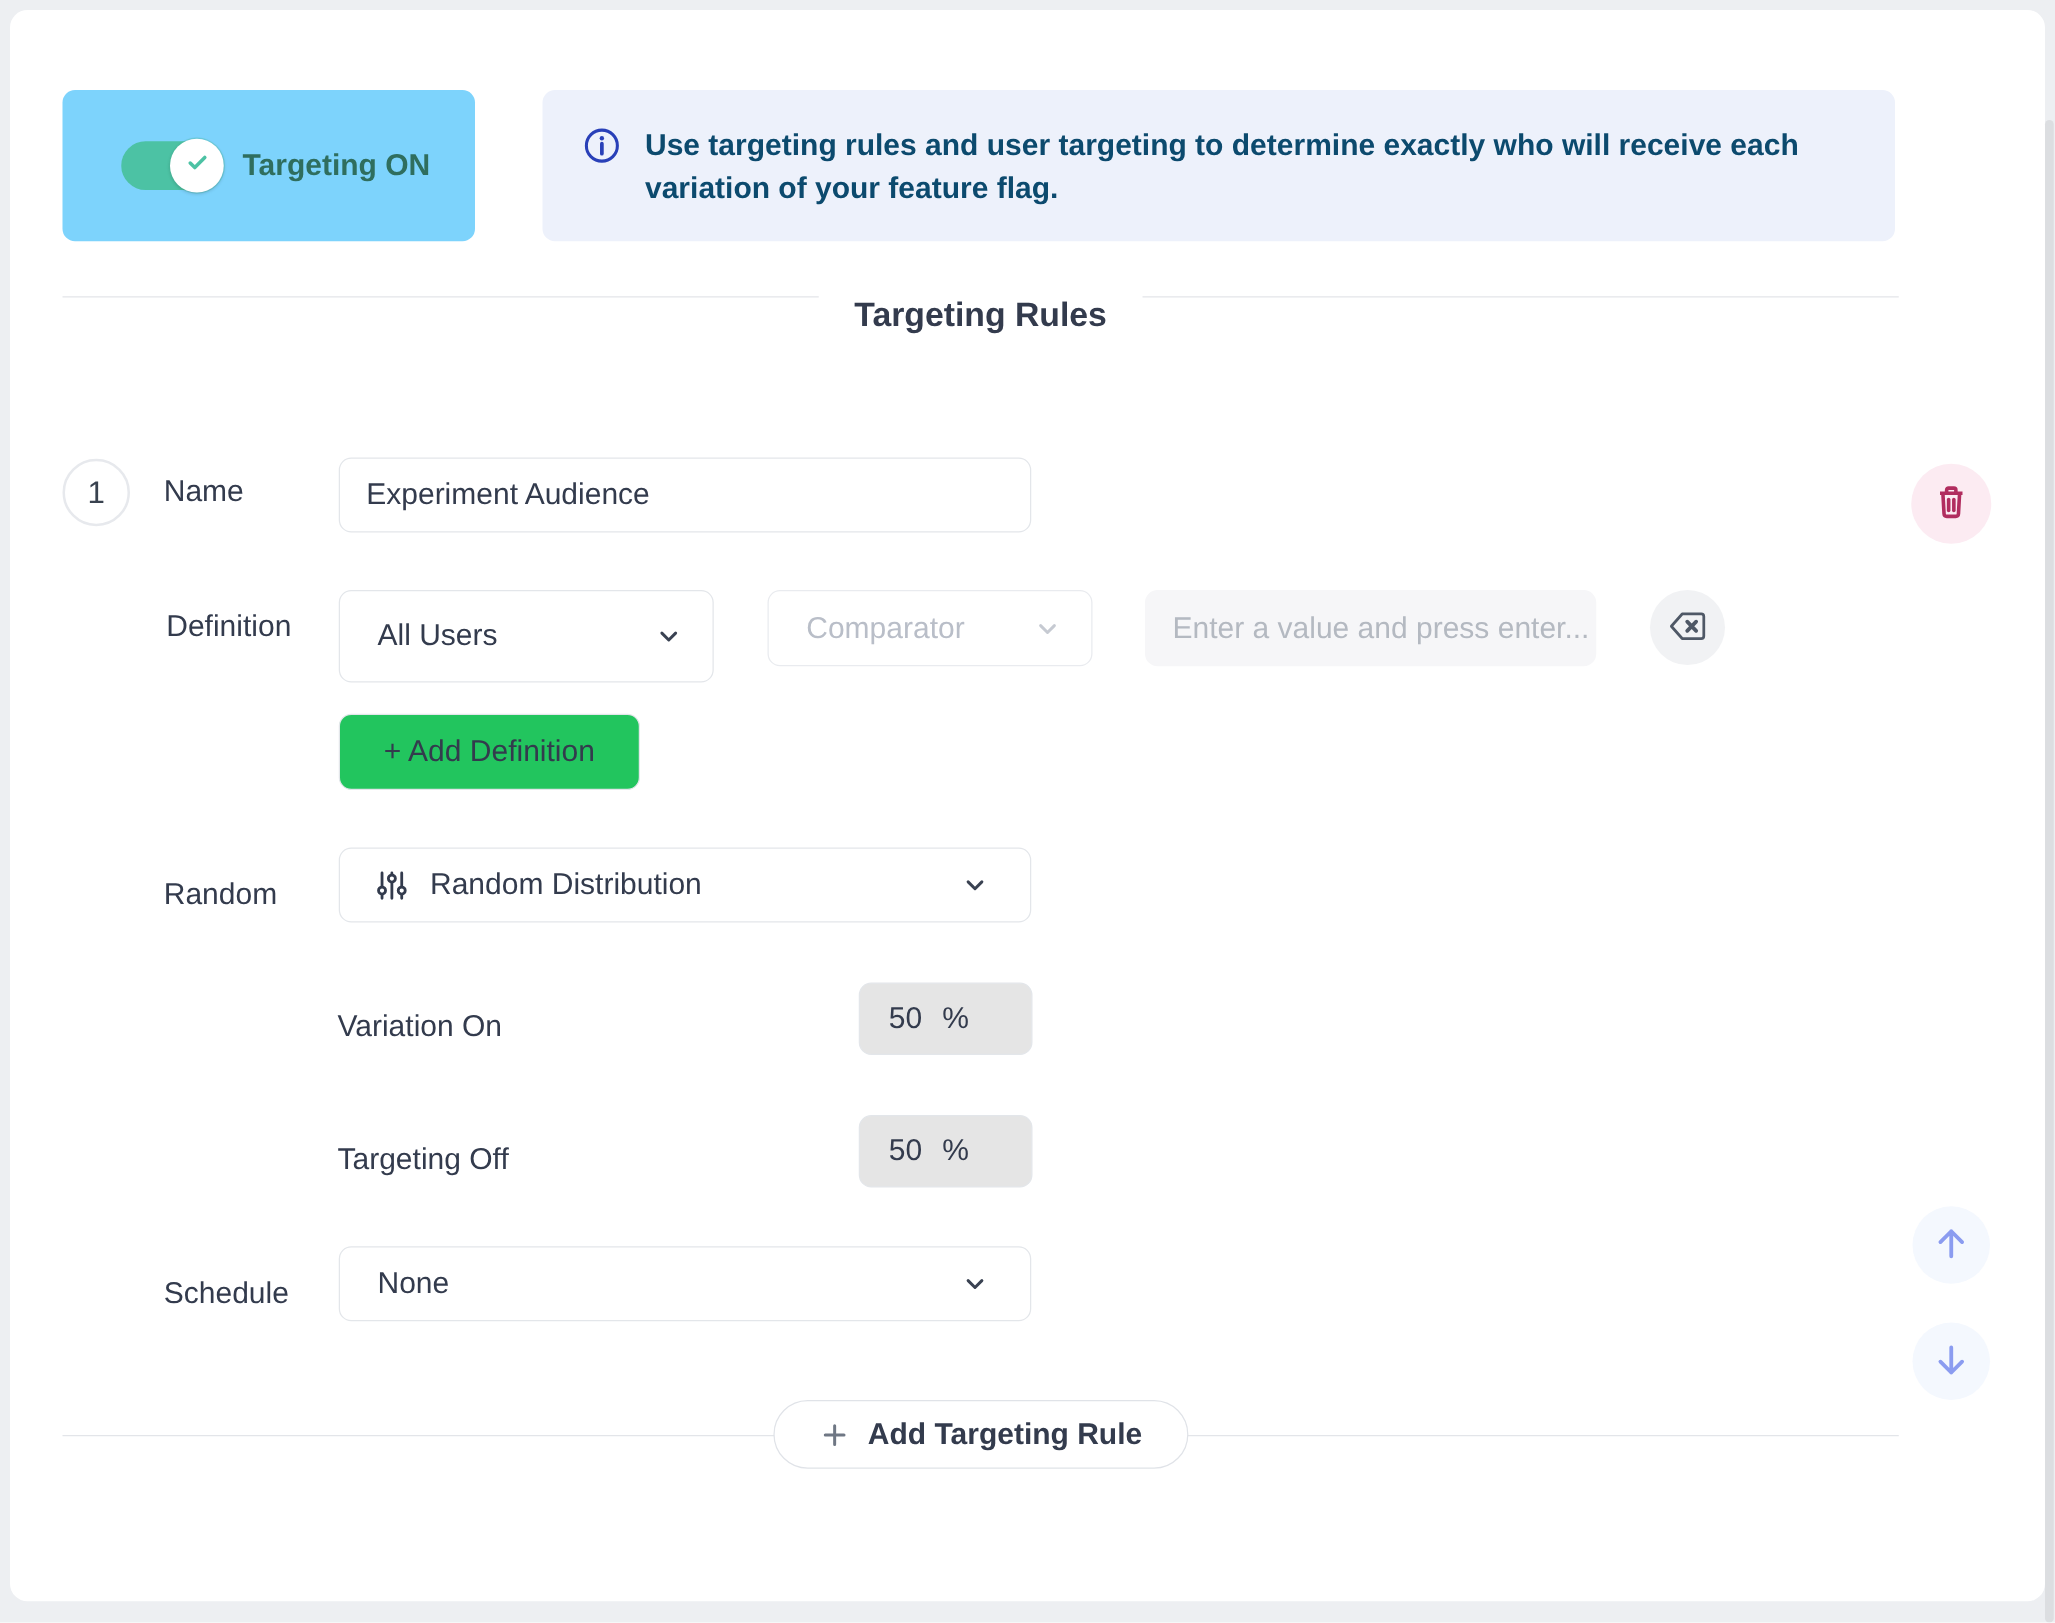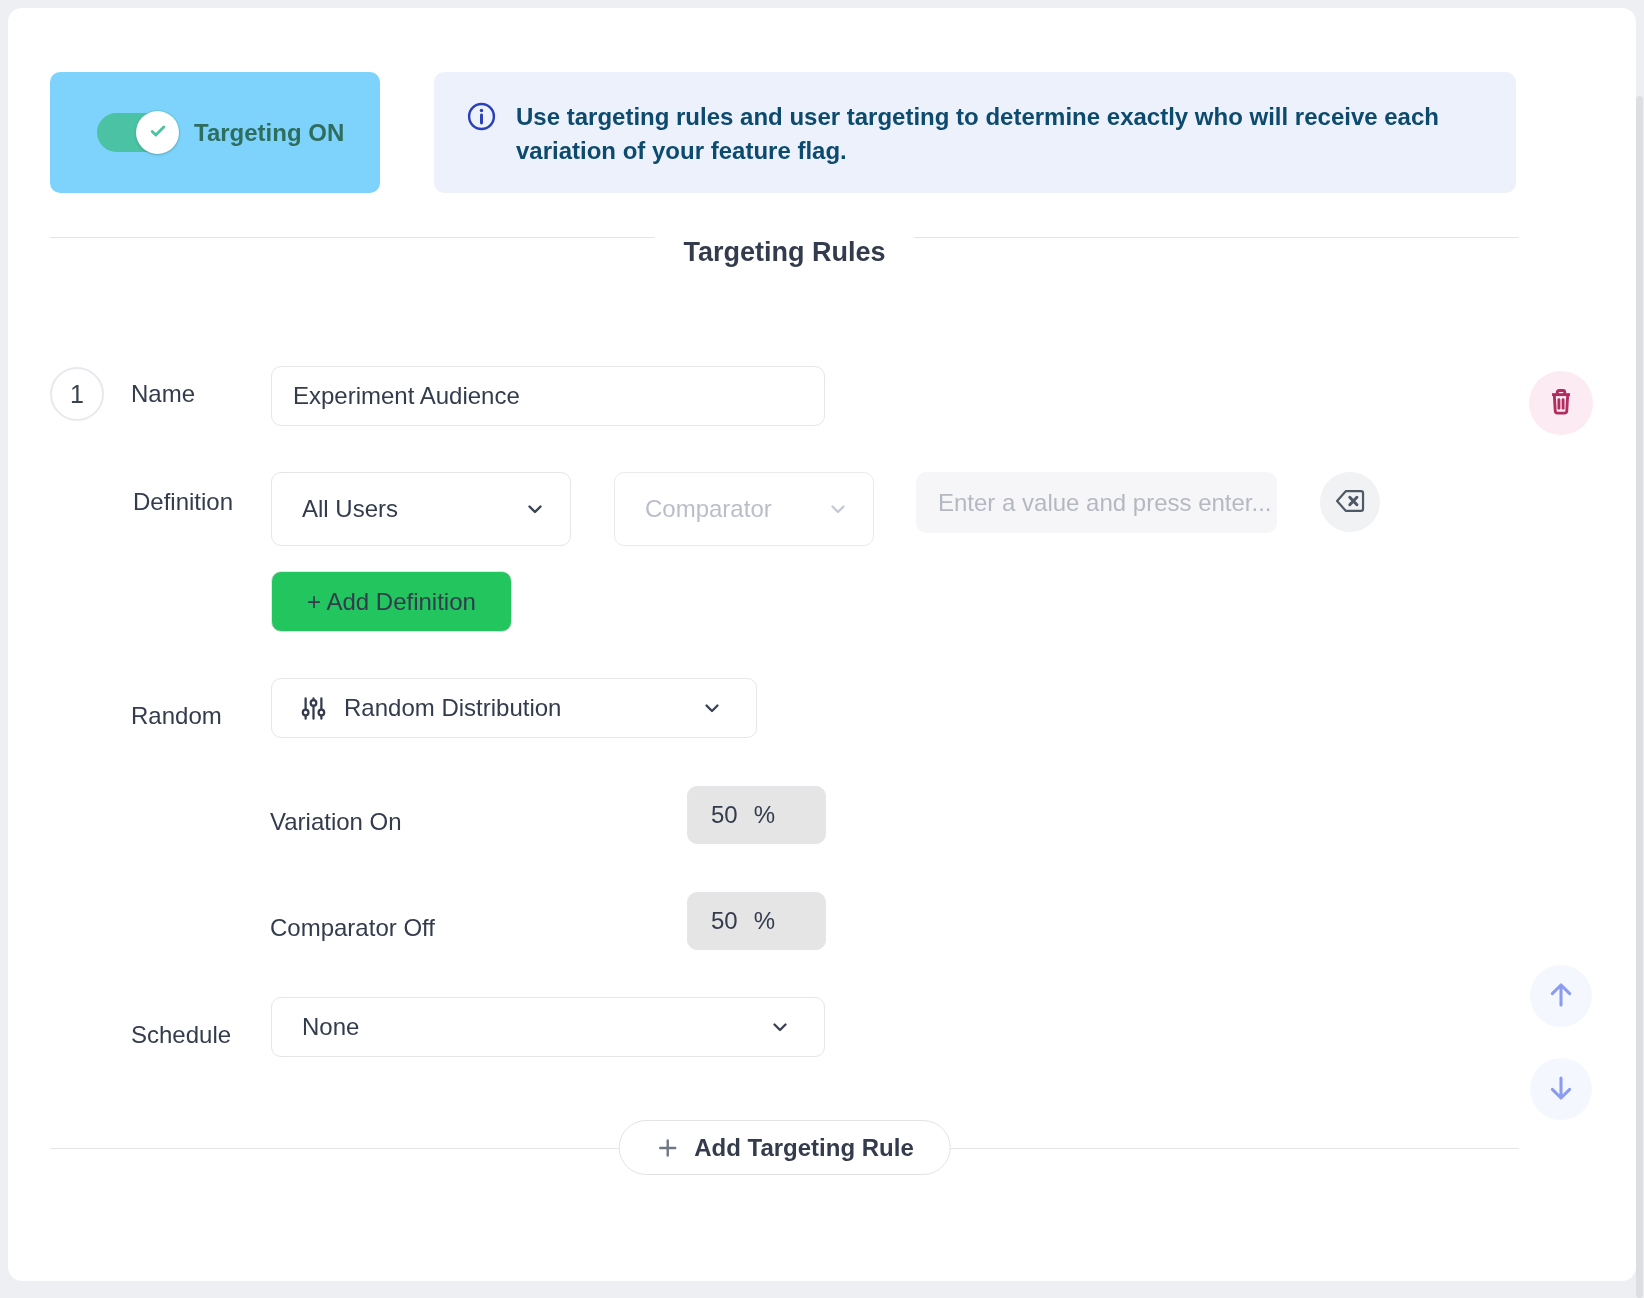--- a/index.html
+++ b/index.html
@@ -141,21 +141,21 @@
 
   <div class="select" style="left:263px; top:464px; width:300px; height:74px; padding-left:30px;">
     <span class="sel-text">All Users</span>
     <span class="chev">
       <svg viewBox="0 0 24 24" fill="none" stroke="currentColor" stroke-width="2.6" stroke-linecap="round" stroke-linejoin="round" width="22" height="22">
           <path d="M6 9.3l6 6 6-6"></path>
         </svg>
     </span>
   </div>
 
-  <div class="select" style="left:606px; top:464px; width:260px; height:74px; padding-left:30px; border-color:#e9ebef;">
+  <div class="select" style="left:606px; top:464px; width:260px; height:61px; padding-left:30px; border-color:#e9ebef;">
     <span class="sel-text ph">Comparator</span>
     <span class="chev muted">
       <svg viewBox="0 0 24 24" fill="none" stroke="currentColor" stroke-width="2.6" stroke-linecap="round" stroke-linejoin="round" width="22" height="22">
           <path d="M6 9.3l6 6 6-6"></path>
         </svg>
     </span>
   </div>
 
   <input class="value-input" type="text" placeholder="Enter a value and press enter..." style="">
 
@@ -164,21 +164,21 @@
       <svg viewBox="0 0 26 20" fill="none" stroke="currentColor" stroke-width="1.9" stroke-linejoin="round" width="30" height="24">
         <path d="M9.3 1.5h13.2c1 0 1.8.8 1.8 1.8v13.4c0 1-.8 1.8-1.8 1.8H9.3L1.8 10l7.5-8.5z"></path>
         <path d="M12.8 6.8l6.2 6.4M19 6.8l-6.2 6.4" stroke-width="2.6" stroke-linecap="round"></path>
       </svg>
     </span>
   </button>
 
   <button class="btn-outline" style="left:263px; top:563px; width:241px; height:61px;">+ Add Definition</button>
 
   <div class="lbl" style="left:123px; top:694px;">Random</div>
-  <div class="select" style="left:263px; top:670px; width:486px; height:60px;">
+  <div class="select" style="left:263px; top:670px; width:554px; height:60px;">
     <span class="serve-icon">
       <svg viewBox="0 0 24 24" fill="none" stroke="currentColor" stroke-width="2" stroke-linecap="round" width="27" height="27">
         <path d="M5 3v18M12 3v18M19 3v18"></path>
         <circle cx="5" cy="15.5" r="2.5" fill="#fff"></circle>
         <circle cx="12" cy="7" r="2.5" fill="#fff"></circle>
         <circle cx="19" cy="15.5" r="2.5" fill="#fff"></circle>
       </svg>
     </span>
     <span class="sel-text">Random Distribution</span>
     <span class="chev" style="right:33px;">
@@ -187,21 +187,21 @@
         </svg>
     </span>
   </div>
 
   <div class="lbl" style="left:262px; top:800px;">Variation On</div>
   <div class="pct-input" style="left:679px; top:778px;">
     <span>50</span>
     <span>%</span>
   </div>
 
-  <div class="lbl" style="left:262px; top:906px;">Comparator Off</div>
+  <div class="lbl" style="left:262px; top:906px;">Targeting Off</div>
   <div class="pct-input" style="left:679px; top:884px;">
     <span>50</span>
     <span>%</span>
   </div>
 
   <div class="lbl" style="left:123px; top:1013px;">Schedule</div>
   <div class="select" style="left:263px; top:989px; width:554px; height:60px; padding-left:30px;">
     <span class="sel-text">None</span>
     <span class="chev" style="right:33px;">
       <svg viewBox="0 0 24 24" fill="none" stroke="currentColor" stroke-width="2.6" stroke-linecap="round" stroke-linejoin="round" width="22" height="22">

